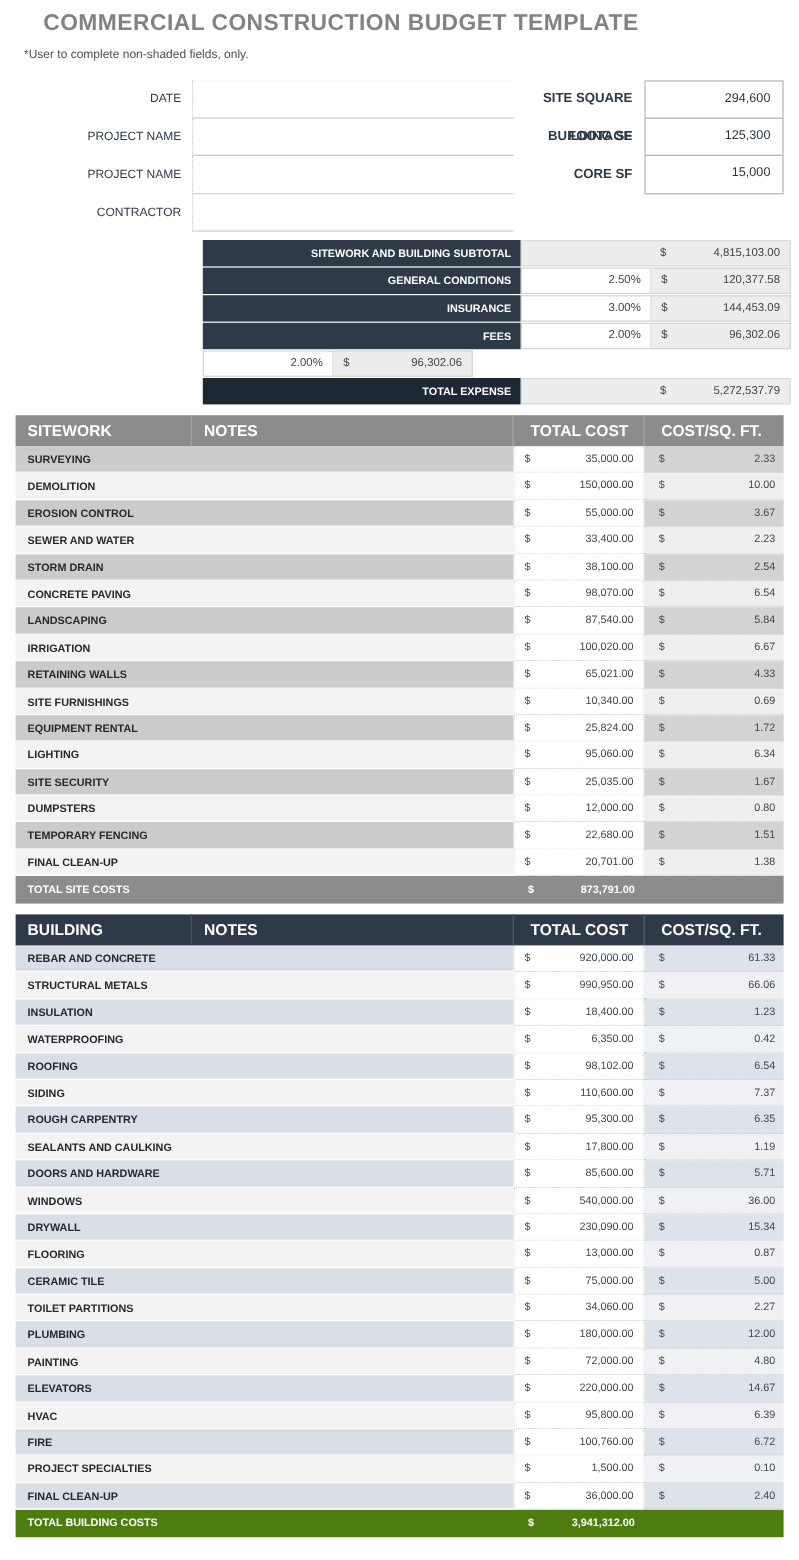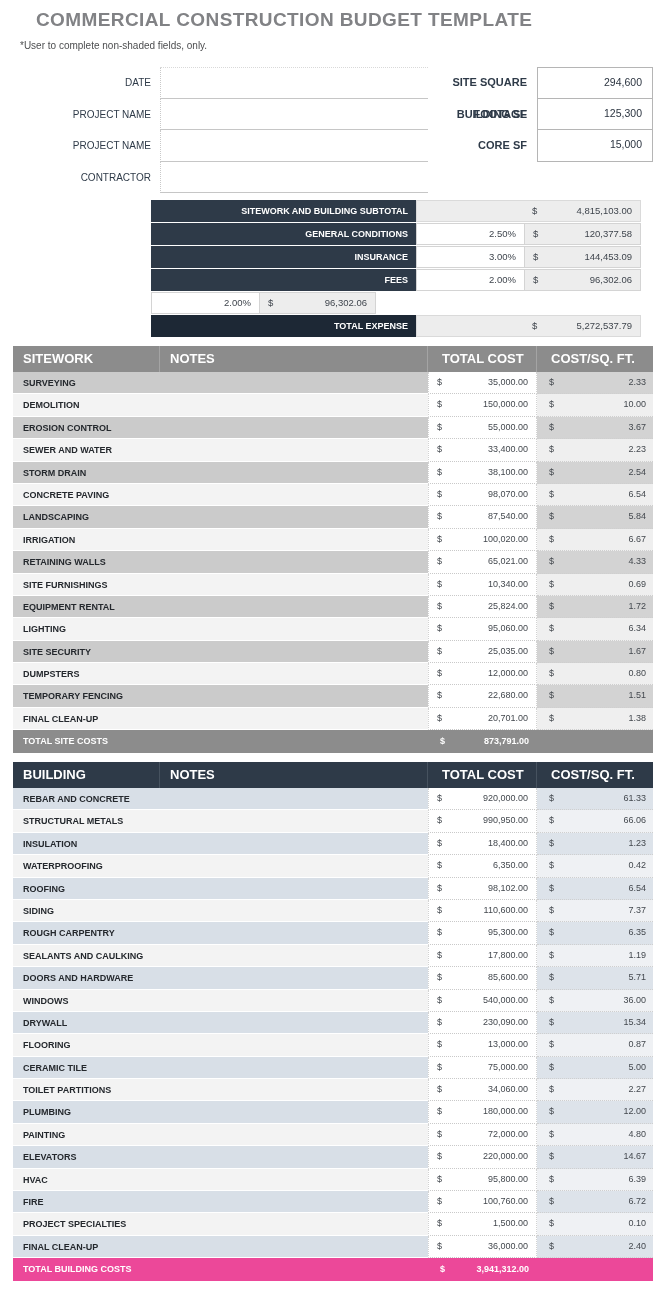--- a/index.html
+++ b/index.html
@@ -16,21 +16,21 @@
   .frow { display:flex; height:31.5px; }
   .flabel { width:140px; padding-right:9px; text-align:right; font-size:10px; font-weight:normal; color:#2e3a48; line-height:31.5px; }
   .finput { flex:1; border-bottom:1px solid #c6c6c6; border-left:1px dotted #c9c9c9; background:#fff; }
   .form-left .frow:first-child .finput { border-top:1px dotted #d9d9d9; }
   .rlabel { flex:1; padding-right:10px; text-align:right; font-size:11px; font-weight:bold; color:#2e3a48; line-height:31.5px; }
   .rvalue { width:116px; border:1px solid #b5b5b5; margin-top:-1px; background:#fff; text-align:right;
             padding-right:10px; font-size:10.5px; font-weight:normal; color:#2b3440; line-height:29px; }
   .form-right .frow:first-child .rvalue { margin-top:0; }
 
   
-  .summary { position:absolute; left:151px; top:200px; width:490px; }
+  .summary { position:absolute; left:169px; top:200px; width:490px; }
   .srow { display:flex; height:22px; margin-bottom:1px; }
   .slabel { width:265px; background:#2e3a48; color:#fff; font-size:9px; font-weight:bold; text-align:right;
             padding-right:8px; line-height:22px; }
   .srow.dark .slabel { background:#1d2835; }
   .spercent { width:109px; background:#fff; border:1px solid #d4d4d4; text-align:right; padding-right:8px;
               font-size:9.5px; color:#3f454d; line-height:20px; }
   .samount { width:116px; background:#ededed; border:1px solid #d4d4d4; border-left:none; display:flex;
              justify-content:space-between; padding:0 8px; font-size:9.5px; color:#3f454d; line-height:20px; }
   .smerged { width:225px; background:#ededed; border:1px solid #dadada; display:flex;
              justify-content:space-between; padding:0 8px 0 115px; font-size:9.5px; color:#3f454d; line-height:20px; }
@@ -55,21 +55,21 @@
   .c4 { width:116px; display:flex; justify-content:space-between; padding:0 7px 0 12px; color:#43484e;
         line-height:21px; border-bottom:1px dotted #cfcfcf; }
 
   .sw-odd  .c1, .sw-odd  .c2 { background:#cbcbcb; }  .sw-odd  .c4 { background:#d3d3d3; }
   .sw-even .c1, .sw-even .c2 { background:#f3f3f3; }  .sw-even .c4 { background:#efefef; }
   .b-odd   .c1, .b-odd   .c2 { background:#d8dfe7; }  .b-odd   .c4 { background:#dde3ea; }
   .b-even  .c1, .b-even  .c2 { background:#f3f3f3; }  .b-even  .c4 { background:#eff1f4; }
 
   .tfoot { display:flex; height:22.5px; color:#fff; font-size:9px; font-weight:bold; }
   .sitework-table .tfoot { background:#8c8c8c;justify-content:space-between; }
-  .building-table .tfoot { background:#ec4899; }
+  .building-table .tfoot { background:#4d7c0f; }
   .f1 { width:415px; padding-left:10px; line-height:22.5px; }
   .f3 { width:109px; display:flex; justify-content:space-between; padding:0 8px 0 12px; line-height:22.5px; }
   .f4 { width:116px; }
 </style>
 </head>
 <body>
 
 <div class="page">
 
   <div class="title">COMMERCIAL CONSTRUCTION BUDGET TEMPLATE</div>

